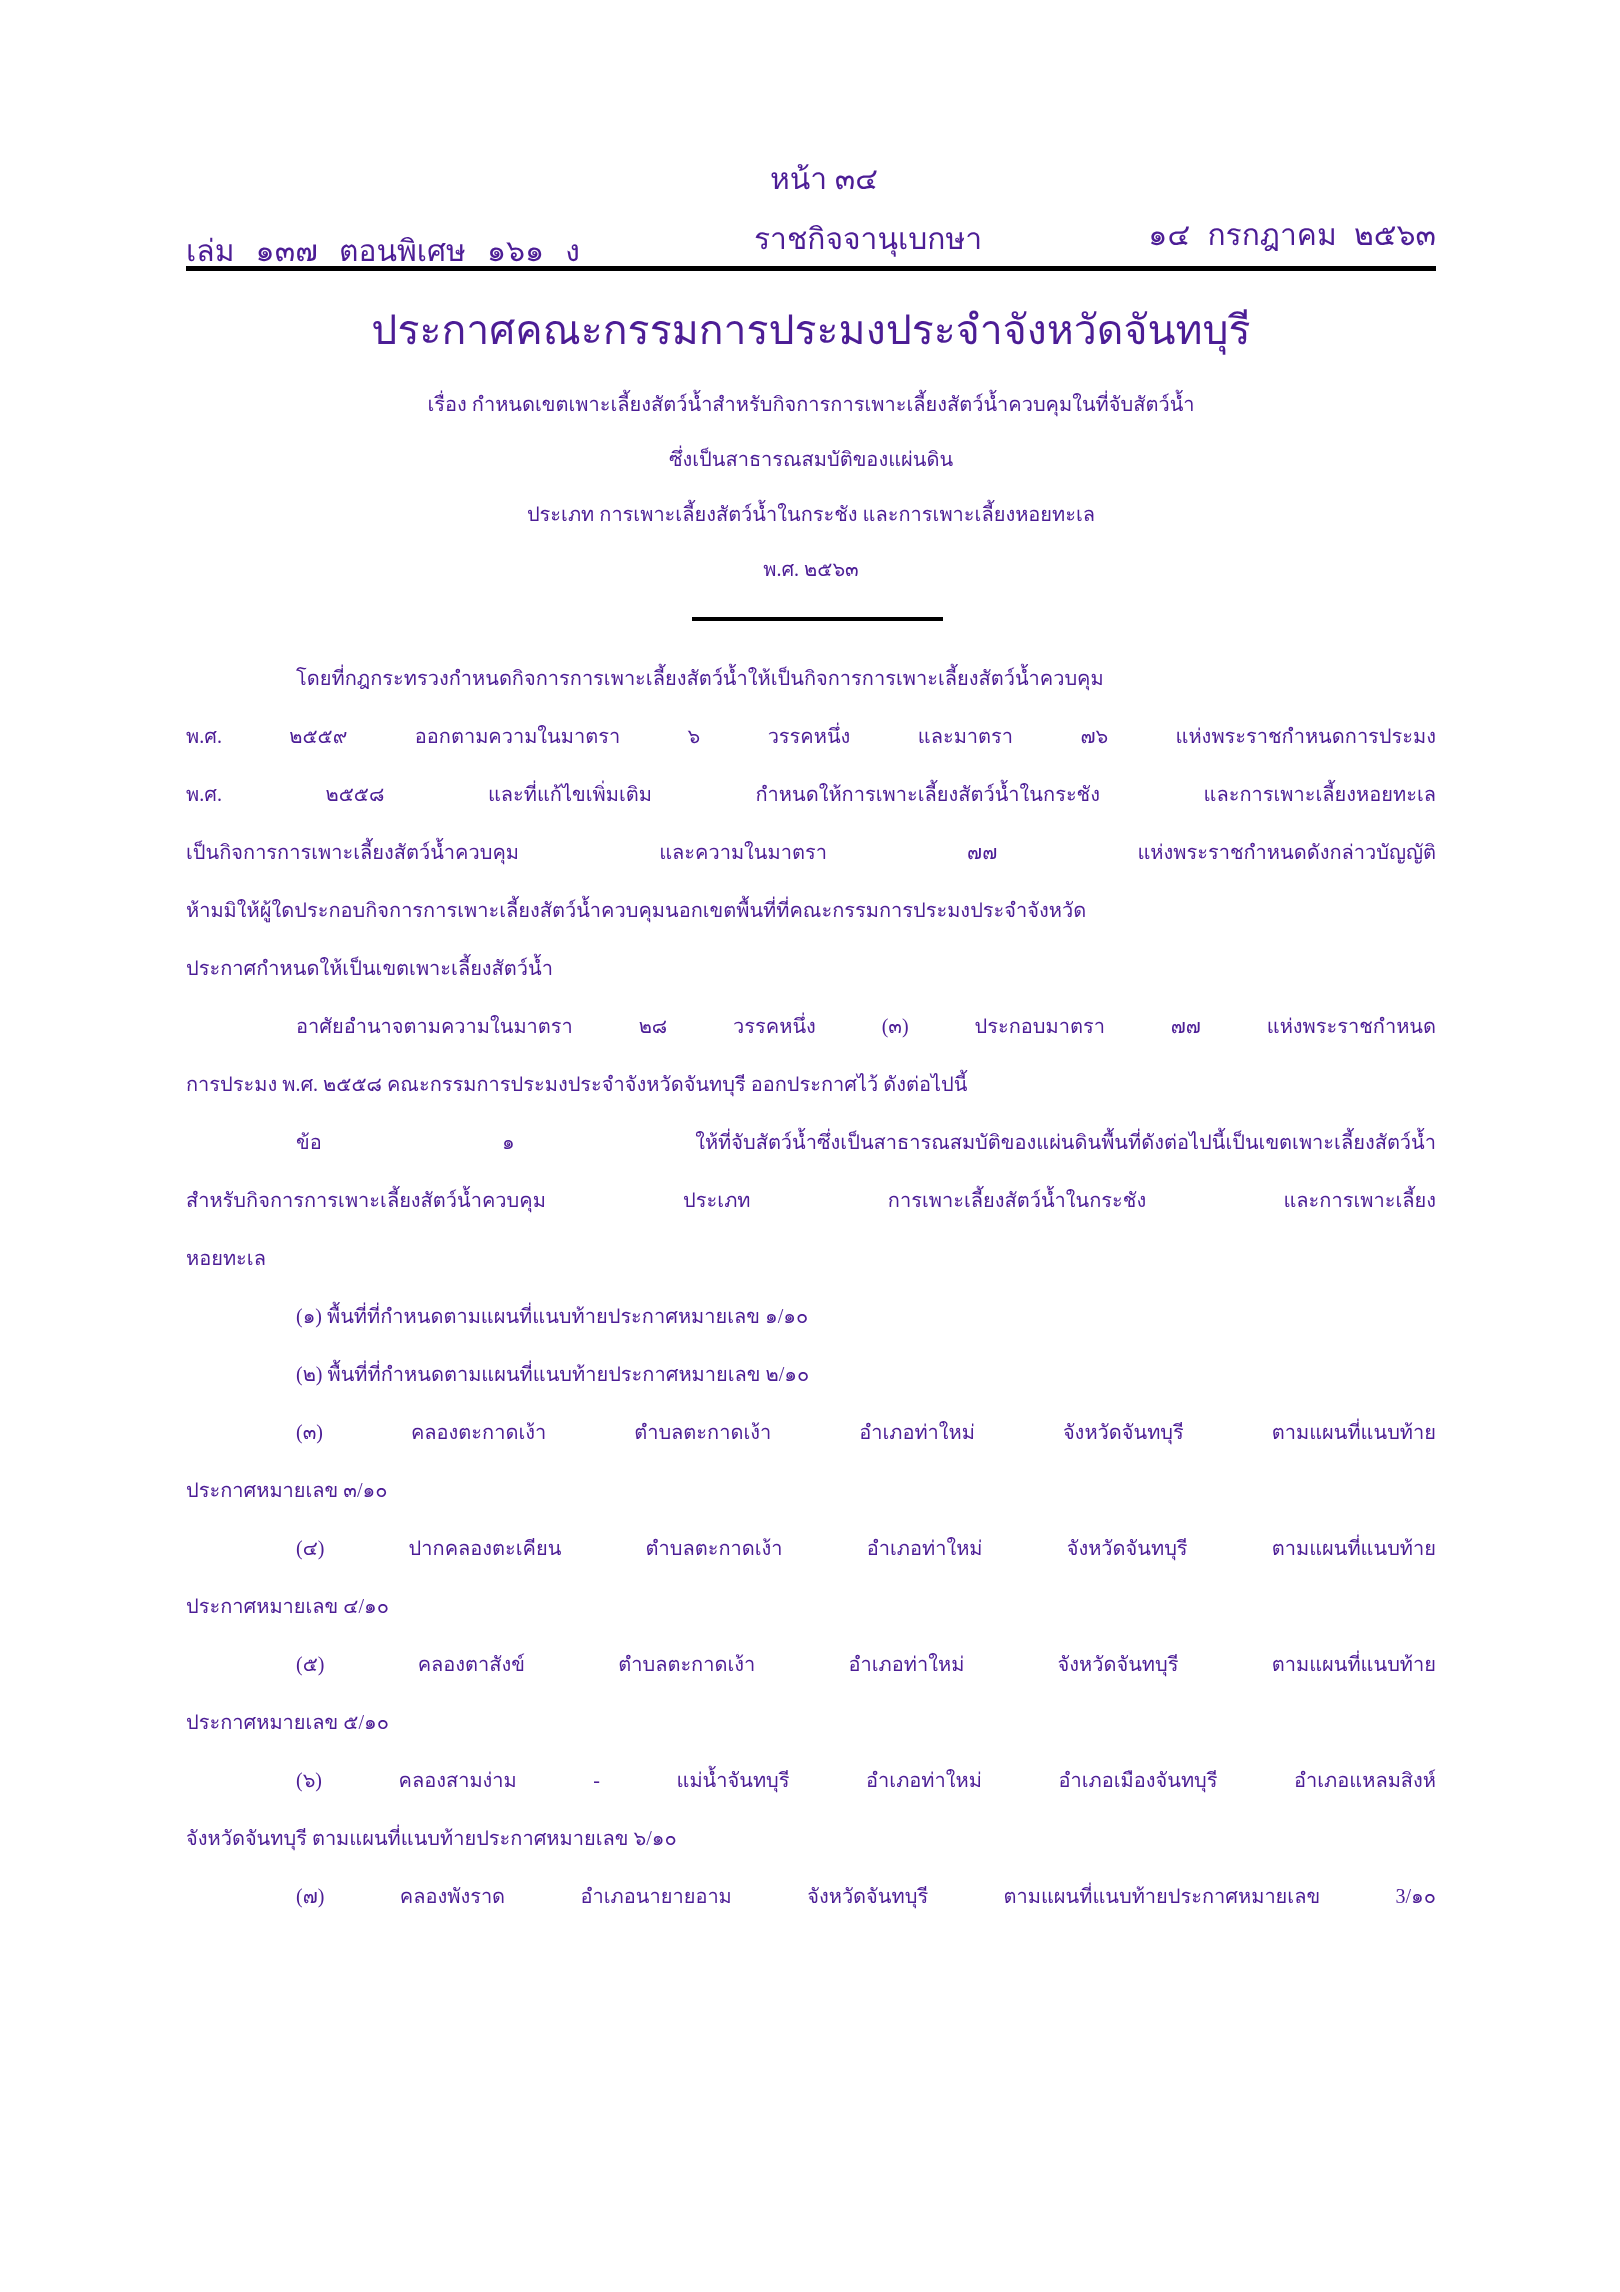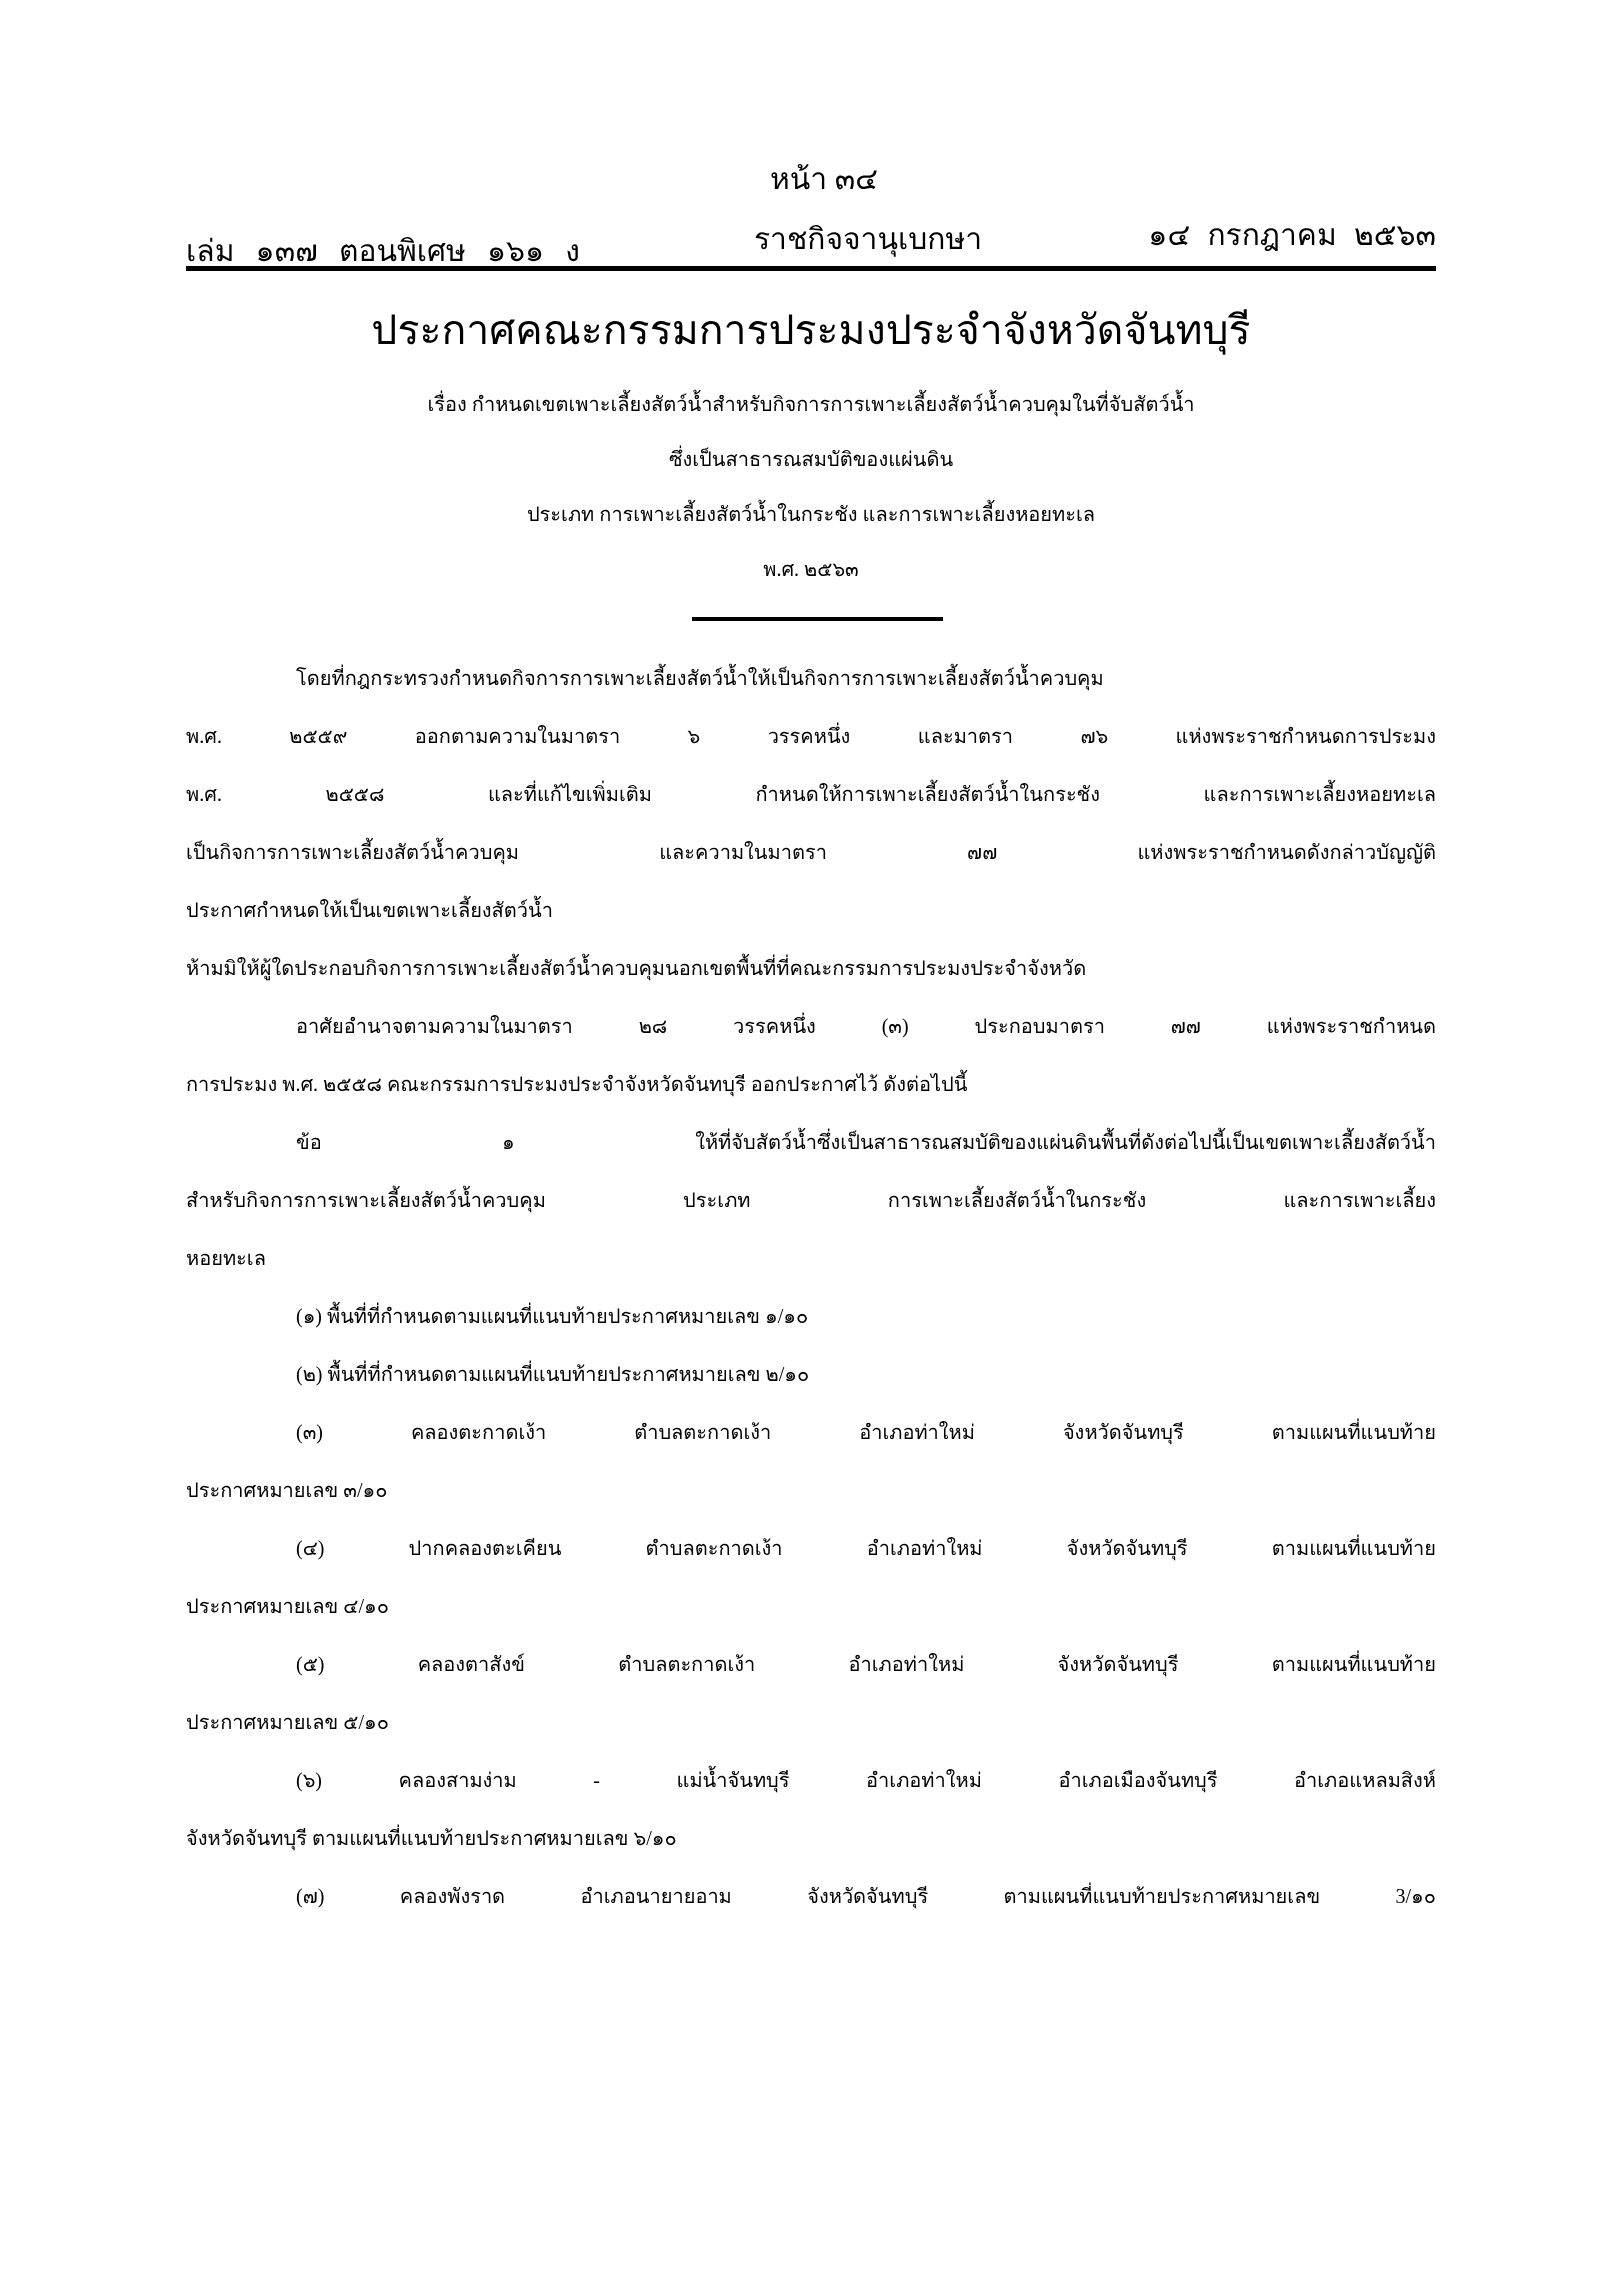--- a/index.html
+++ b/index.html
@@ -2,21 +2,21 @@
 <html><head>
 <meta charset="utf-8">
 <style>
   html,body{margin:0;padding:0;background:#888;}
   .page{
     position:relative;
     width:1620px;height:2293px;
     background:#ffffff;
     margin:0 auto;
     font-family:"Liberation Serif","DejaVu Serif",serif;
-    color:#000000;
+    color:#4c1d95;
     overflow:hidden;
   }
   
   .page-label{
     position:absolute; top:157px; left:824px;
     transform:translateX(-50%);
     font-size:30px; line-height:43px; white-space:nowrap;
   }
   .masthead-row{position:absolute; top:212px; left:0; width:100%; height:45px;}
   .vol-issue{
@@ -88,22 +88,22 @@
     <div class="subject-line">พ.ศ. ๒๕๖๓</div>
   </div>
 
   <div class="title-divider"></div>
 
   <div class="body-block">
     <div class="bl ind just">โดยที่กฎกระทรวงกำหนดกิจการการเพาะเลี้ยงสัตว์น้ำให้เป็นกิจการการเพาะเลี้ยงสัตว์น้ำควบคุม</div>
     <div class="bl just">พ.ศ. ๒๕๕๙ ออกตามความในมาตรา ๖ วรรคหนึ่ง และมาตรา ๗๖ แห่งพระราชกำหนดการประมง</div>
     <div class="bl just">พ.ศ. ๒๕๕๘ และที่แก้ไขเพิ่มเติม กำหนดให้การเพาะเลี้ยงสัตว์น้ำในกระชัง และการเพาะเลี้ยงหอยทะเล</div>
     <div class="bl just">เป็นกิจการการเพาะเลี้ยงสัตว์น้ำควบคุม และความในมาตรา ๗๗ แห่งพระราชกำหนดดังกล่าวบัญญัติ</div>
+    <div class="bl just">ห้ามมิให้ผู้ใดประกอบกิจการการเพาะเลี้ยงสัตว์น้ำควบคุมนอกเขตพื้นที่ที่คณะกรรมการประมงประจำจังหวัด</div>
     <div class="bl">ประกาศกำหนดให้เป็นเขตเพาะเลี้ยงสัตว์น้ำ</div>
-    <div class="bl just">ห้ามมิให้ผู้ใดประกอบกิจการการเพาะเลี้ยงสัตว์น้ำควบคุมนอกเขตพื้นที่ที่คณะกรรมการประมงประจำจังหวัด</div>
     <div class="bl ind just">อาศัยอำนาจตามความในมาตรา ๒๘ วรรคหนึ่ง (๓) ประกอบมาตรา ๗๗ แห่งพระราชกำหนด</div>
     <div class="bl">การประมง พ.ศ. ๒๕๕๘ คณะกรรมการประมงประจำจังหวัดจันทบุรี ออกประกาศไว้ ดังต่อไปนี้</div>
     <div class="bl ind just">ข้อ ๑ ให้ที่จับสัตว์น้ำซึ่งเป็นสาธารณสมบัติของแผ่นดินพื้นที่ดังต่อไปนี้เป็นเขตเพาะเลี้ยงสัตว์น้ำ</div>
     <div class="bl just">สำหรับกิจการการเพาะเลี้ยงสัตว์น้ำควบคุม ประเภท การเพาะเลี้ยงสัตว์น้ำในกระชัง และการเพาะเลี้ยง</div>
     <div class="bl">หอยทะเล</div>
     <div class="bl ind">(๑) พื้นที่ที่กำหนดตามแผนที่แนบท้ายประกาศหมายเลข ๑/๑๐</div>
     <div class="bl ind">(๒) พื้นที่ที่กำหนดตามแผนที่แนบท้ายประกาศหมายเลข ๒/๑๐</div>
     <div class="bl ind just">(๓) คลองตะกาดเง้า ตำบลตะกาดเง้า อำเภอท่าใหม่ จังหวัดจันทบุรี ตามแผนที่แนบท้าย</div>
     <div class="bl">ประกาศหมายเลข ๓/๑๐</div>
     <div class="bl ind just">(๔) ปากคลองตะเคียน ตำบลตะกาดเง้า อำเภอท่าใหม่ จังหวัดจันทบุรี ตามแผนที่แนบท้าย</div>

